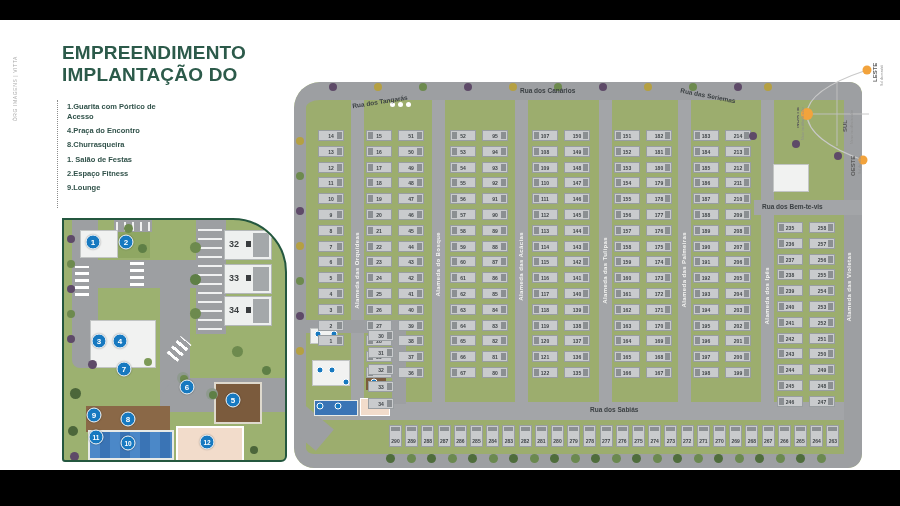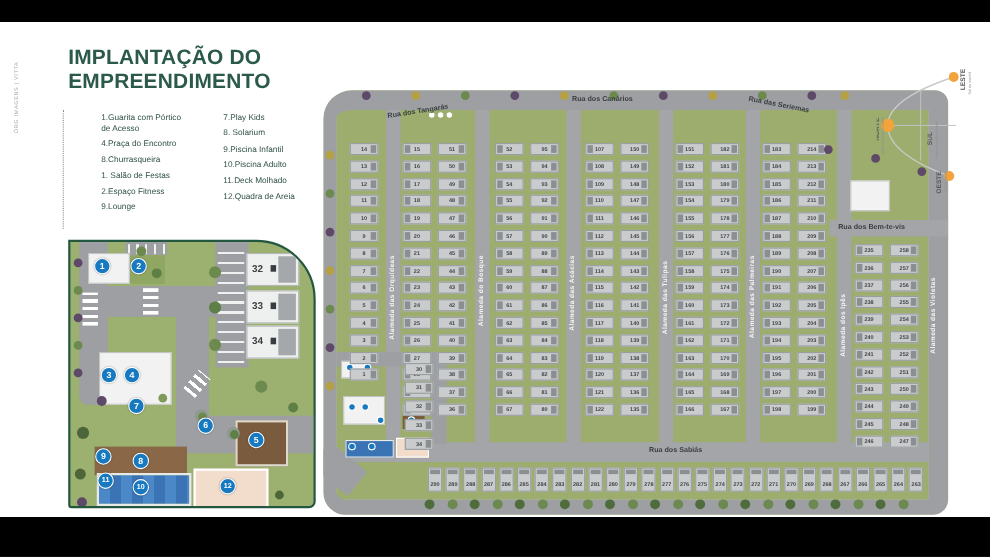--- a/index.html
+++ b/index.html
@@ -10,21 +10,21 @@
 
   
   #side-credit{position:absolute;left:12px;top:36px;writing-mode:vertical-rl;transform:rotate(180deg);
     font-size:5px;color:#a9a9a9;letter-spacing:.6px;}
 
   
   #title{position:absolute;left:62px;top:22px;font-size:19px;font-weight:700;color:#2c5a4a;line-height:1.16;letter-spacing:.2px;}
   #legend-sep{position:absolute;left:57px;top:80px;height:108px;border-left:1px dotted #8c8c8c;}
   .leg-col{position:absolute;top:82px;width:100px;}
   #leg1{left:67px;} #leg2{left:178px;}
-  .leg-item{font-size:7.5px;font-weight:400;color:#31524a;margin-bottom:4.6px;line-height:1.3;margin-left:25px;}
+  .leg-item{font-size:7.5px;font-weight:700;color:#31524a;margin-bottom:4.6px;line-height:1.3;}
 
   
   #detailmap{position:absolute;left:62px;top:198px;width:221px;height:240px;background:#9cb170;
     border:2px solid #24573f;border-radius:0 54px 6px 3px;overflow:hidden;}
   .road{position:absolute;background:#9d9fa2;}
   .lawn{position:absolute;background:#8fa763;}
   .tr{position:absolute;border-radius:50%;}
   .hatch-v{position:absolute;background:repeating-linear-gradient(0deg,rgba(255,255,255,.85) 0 2px,transparent 2px 9px);}
   .hatch-h{position:absolute;background:repeating-linear-gradient(90deg,rgba(255,255,255,.85) 0 2px,transparent 2px 8px);}
   .xw{position:absolute;background:repeating-linear-gradient(0deg,#fff 0 3px,transparent 3px 7px);width:14px;}
@@ -73,40 +73,32 @@
 
 <div id="stage">
   <div class="bar" style="top:0;height:20px;"></div>
   <div class="bar" style="top:470px;height:36px;"></div>
 
   <div id="page">
 
     <div id="side-credit">ÓRG IMAGENS | VITTA</div>
 
     <div id="title">
+      <div>EMPREENDIMENTO</div>
       <div>IMPLANTAÇÃO DO</div>
-      <div>EMPREENDIMENTO</div>
     </div>
 
     <div id="legend-sep"></div>
     <div id="leg1" class="leg-col">
         <div class="leg-item">1.Guarita com Pórtico  de Acesso</div>
         <div class="leg-item">4.Praça do Encontro</div>
         <div class="leg-item">8.Churrasqueira</div>
         <div class="leg-item">1. Salão de Festas</div>
         <div class="leg-item">2.Espaço Fitness</div>
         <div class="leg-item">9.Lounge</div>
-      </div>
-    <div id="leg2" class="leg-col">
-        <div class="leg-item">7.Play Kids</div>
-        <div class="leg-item">8. Solarium</div>
-        <div class="leg-item">9.Piscina Infantil</div>
-        <div class="leg-item">10.Piscina Adulto</div>
-        <div class="leg-item">11.Deck Molhado</div>
-        <div class="leg-item">12.Quadra de Areia</div>
       </div>
 
     <div id="detailmap">
 
       <div class="road" style="left:8px;top:0;width:26px;height:148px;border-radius:0 0 8px 8px;"></div>
       <div class="road" style="left:34px;top:40px;width:128px;height:28px;"></div>
       <div class="road" style="left:96px;top:40px;width:30px;height:150px;"></div>
       <div class="road" style="left:132px;top:0;width:30px;height:114px;"></div>
       <div class="road" style="left:96px;top:158px;width:125px;height:34px;border-radius:26px 0 0 0;"></div>
       <div class="road" style="left:50px;top:0;width:38px;height:12px;"></div>

